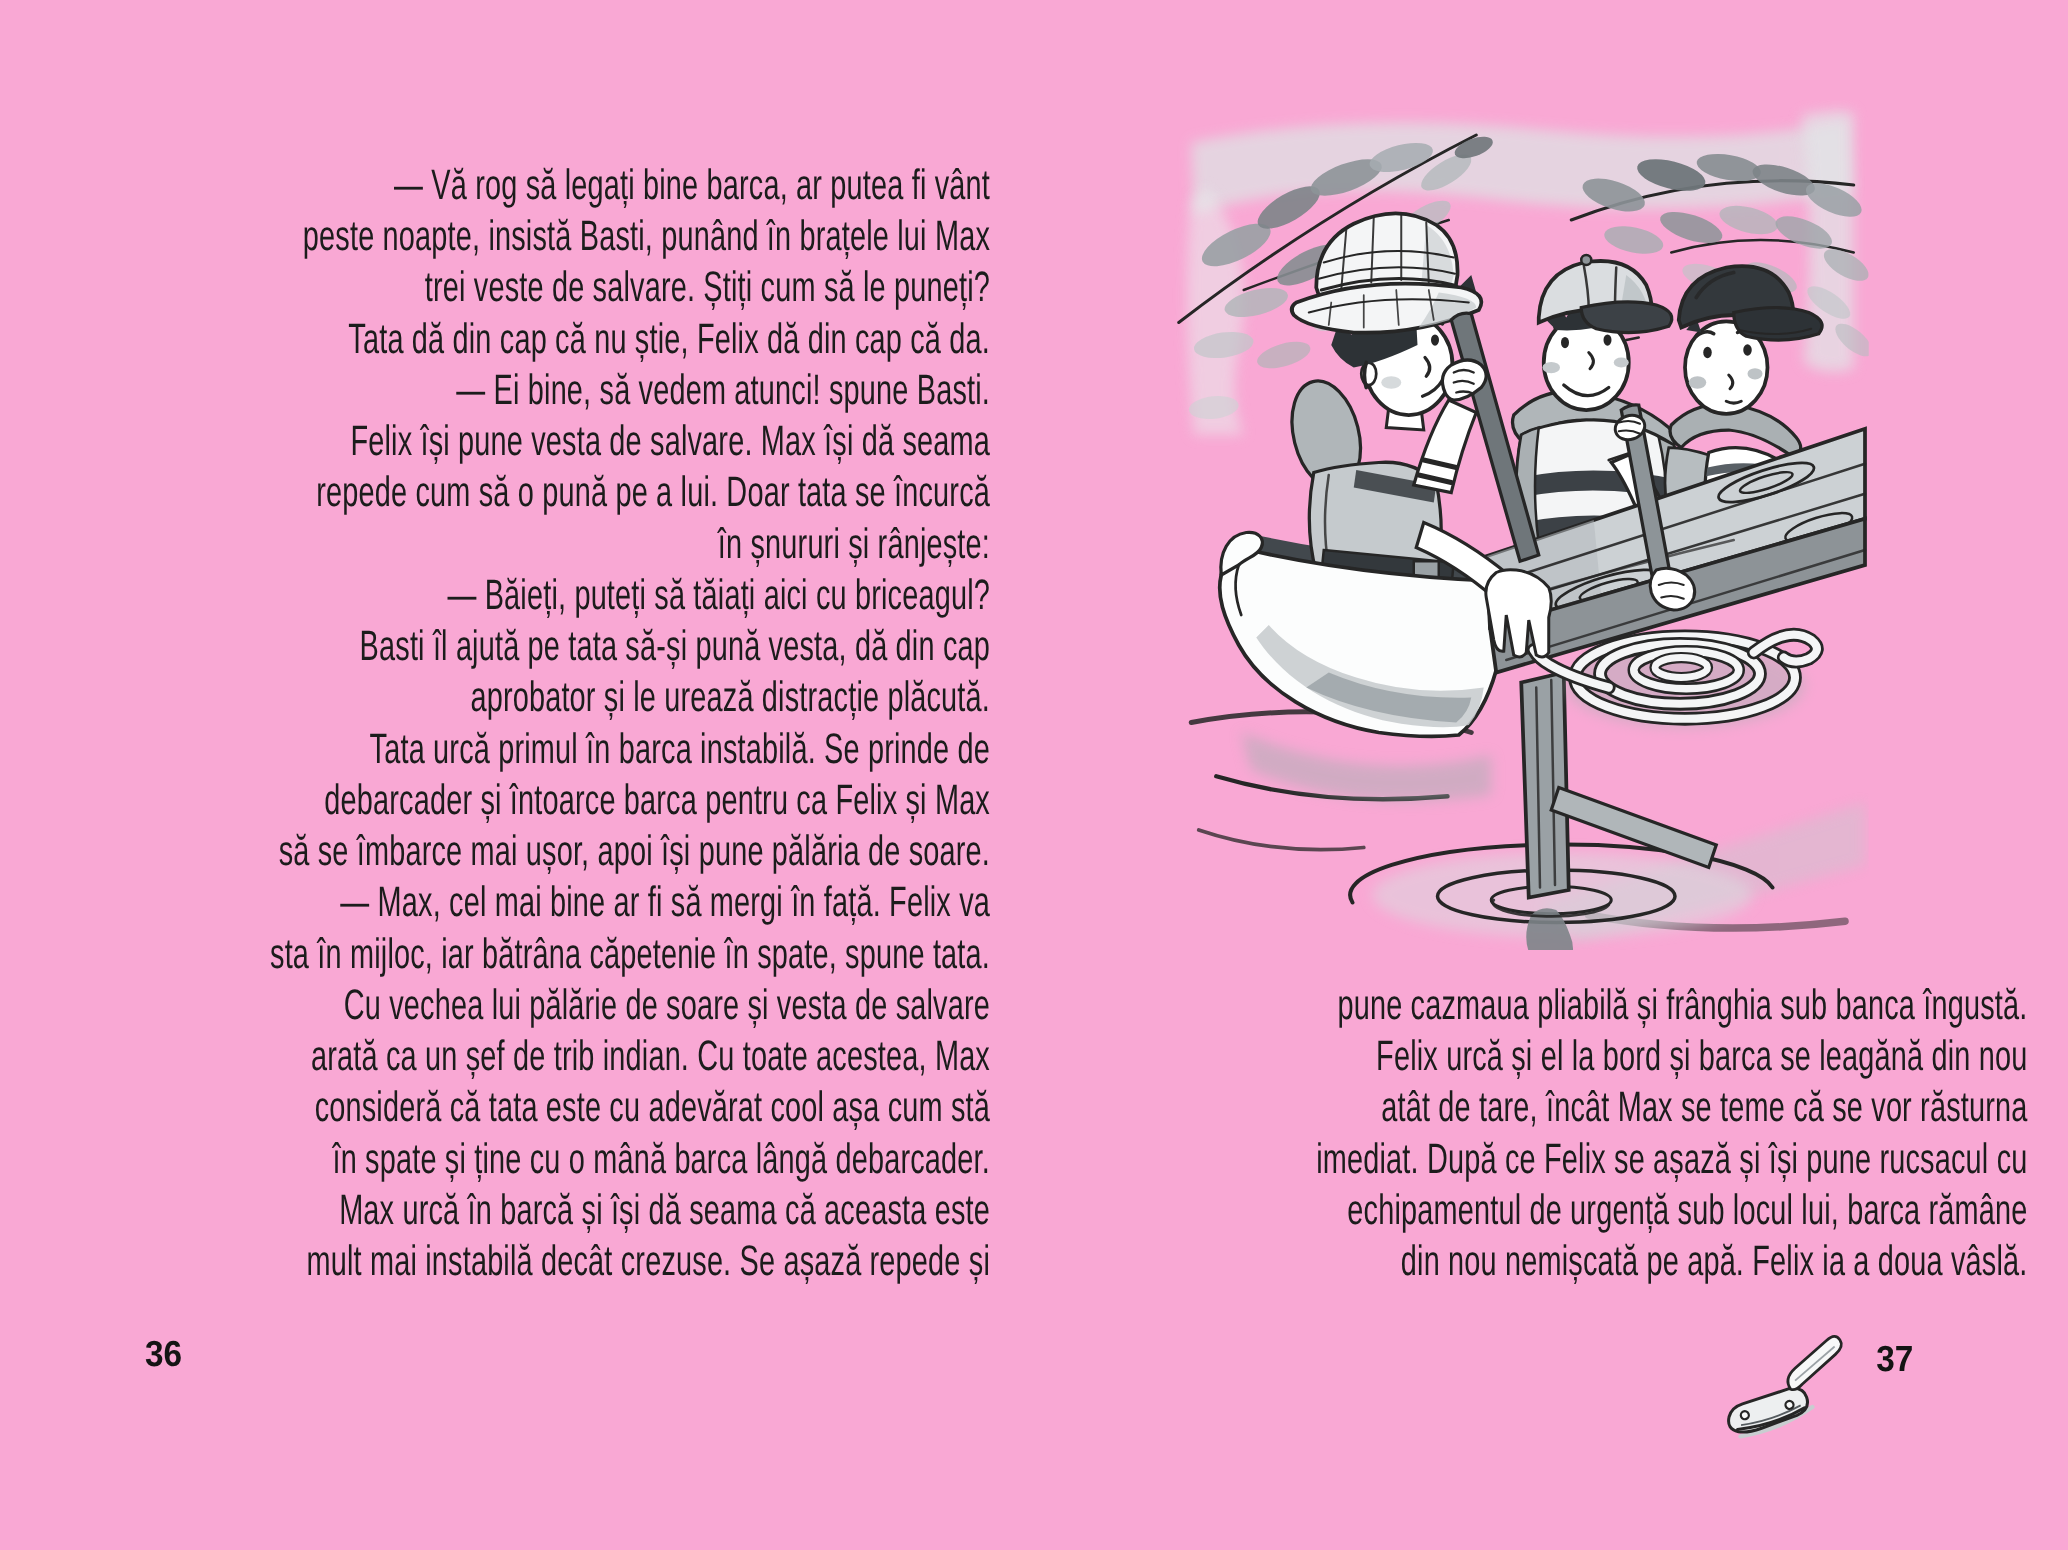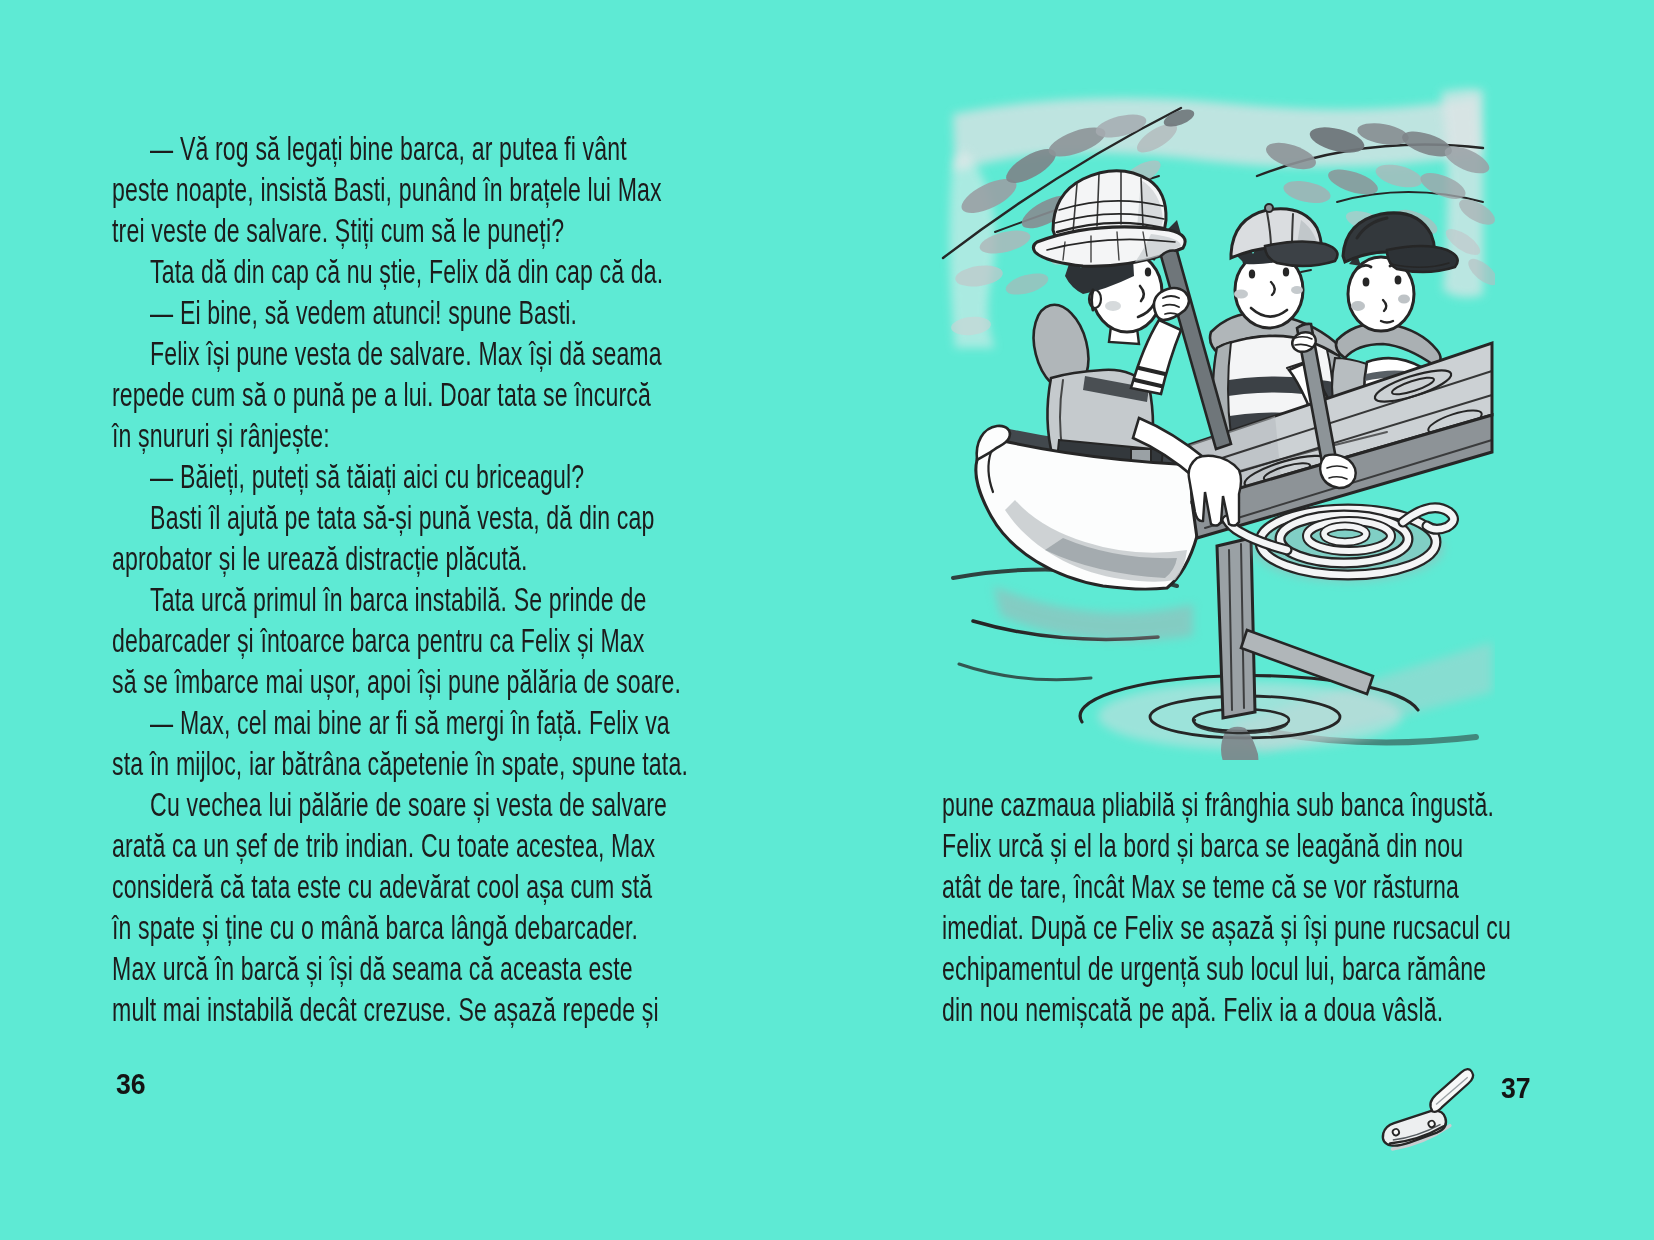--- a/index.html
+++ b/index.html
@@ -1,17 +1,17 @@
 <!DOCTYPE html>
 <html><head>
 <meta charset="utf-8">
 <style>
   html,body{margin:0;padding:0;background:#ffffff;}
-  #spread{position:relative;width:1654px;height:1240px;background:#5eead4;overflow:hidden;
-          font-family:"Liberation Sans", sans-serif;color:#1c1c1c;}
+  #spread{position:relative;width:1654px;height:1240px;background:#f9a8d4;overflow:hidden;
+          font-family:"Liberation Sans", sans-serif;color:#1c1c1c;text-align:right;}
   .text-col{position:absolute;transform:scaleX(0.68);transform-origin:0 0;
             font-size:34px;line-height:41px;white-space:nowrap;letter-spacing:0.2px;width:1000px;}
   .line{height:41px;}
   .line.indent{padding-left:56px;}
   #left-text{left:112px;top:128px;}
   #right-text{left:942px;top:784px;}
   .pagenum{position:absolute;font-weight:bold;font-size:29px;transform:scaleX(0.92);
            transform-origin:0 0;color:#141414;}
   #pn36{left:116px;top:1068px;}
   #pn37{left:1501px;top:1072px;}

